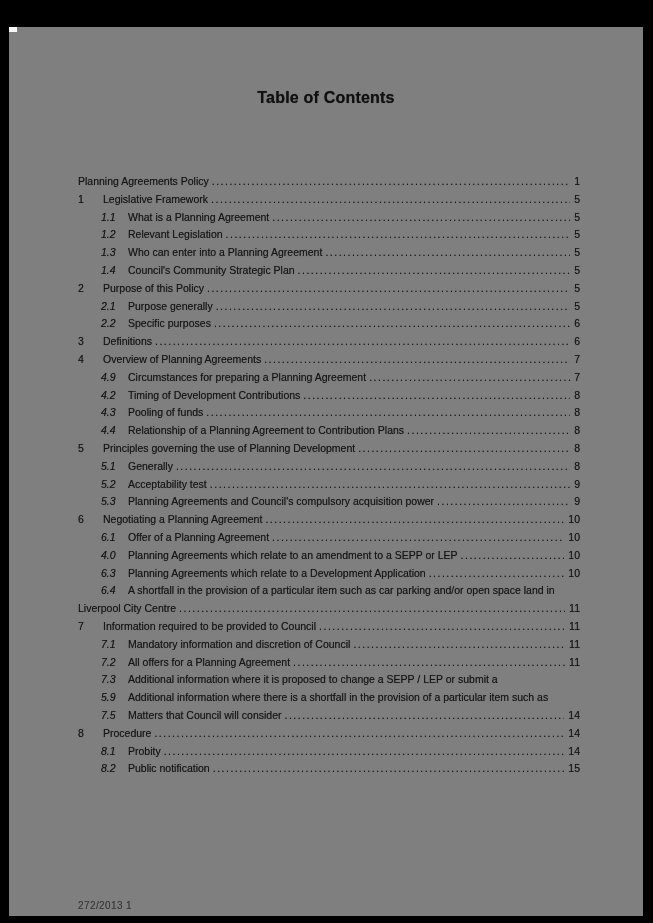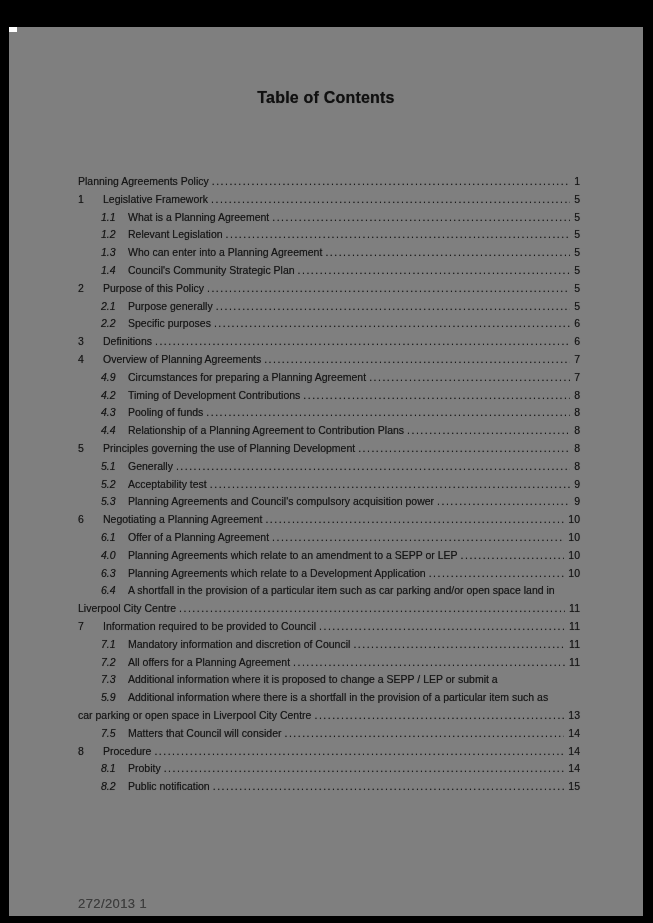--- a/index.html
+++ b/index.html
@@ -34,21 +34,21 @@
   .lvl2 > .num, .wl1.lvl2 > .num { margin-left:23px; width:27px;font-style:italic; }
   .label { flex:none; white-space:nowrap; padding-right:3px; }
   .dots { flex:1 1 auto; overflow:hidden; white-space:nowrap; min-width:8px; }
   .dots::before {
     content:"...................................................................................................................................................................................";
     letter-spacing:1.5px;
   }
   .pagenum { flex:none; padding-left:4px; }
   .footer {
     position:absolute; left:69px; bottom:5px;
-    font-size:13px; color:#3d3d3d; letter-spacing:0.4px;
+    font-size:10px; color:#3d3d3d; letter-spacing:0.4px;
     text-shadow:0 0 0.6px rgba(0,0,0,0.4);
   }
 </style>
 </head>
 <body>
 
 <div class="page">
   <div class="scan-artifact"></div>
   <div class="doc-title">Table of Contents</div>
   <div class="toc">
@@ -222,25 +222,20 @@
         <div class="row wl1 lvl2">
           <span class="num">7.3</span>
           <span class="label">Additional information where it is proposed to change a SEPP / LEP or submit a</span>
         </div>
       </div>
       <div>
         <div class="row wl1 lvl2">
           <span class="num">5.9</span>
           <span class="label">Additional information where there is a shortfall in the provision of a particular item such as</span>
         </div>
-        <div class="row wl2">
-          <span class="label">car parking or open space in Liverpool City Centre</span>
-          <span class="dots"></span>
-          <span class="pagenum">13</span>
-        </div>
       </div>
       <div class="row lvl2">
         <span class="num">7.5</span>
         <span class="label">Matters that Council will consider</span>
         <span class="dots"></span>
         <span class="pagenum">14</span>
       </div>
       <div class="row lvl1">
         <span class="num">8</span>
         <span class="label">Procedure</span>

